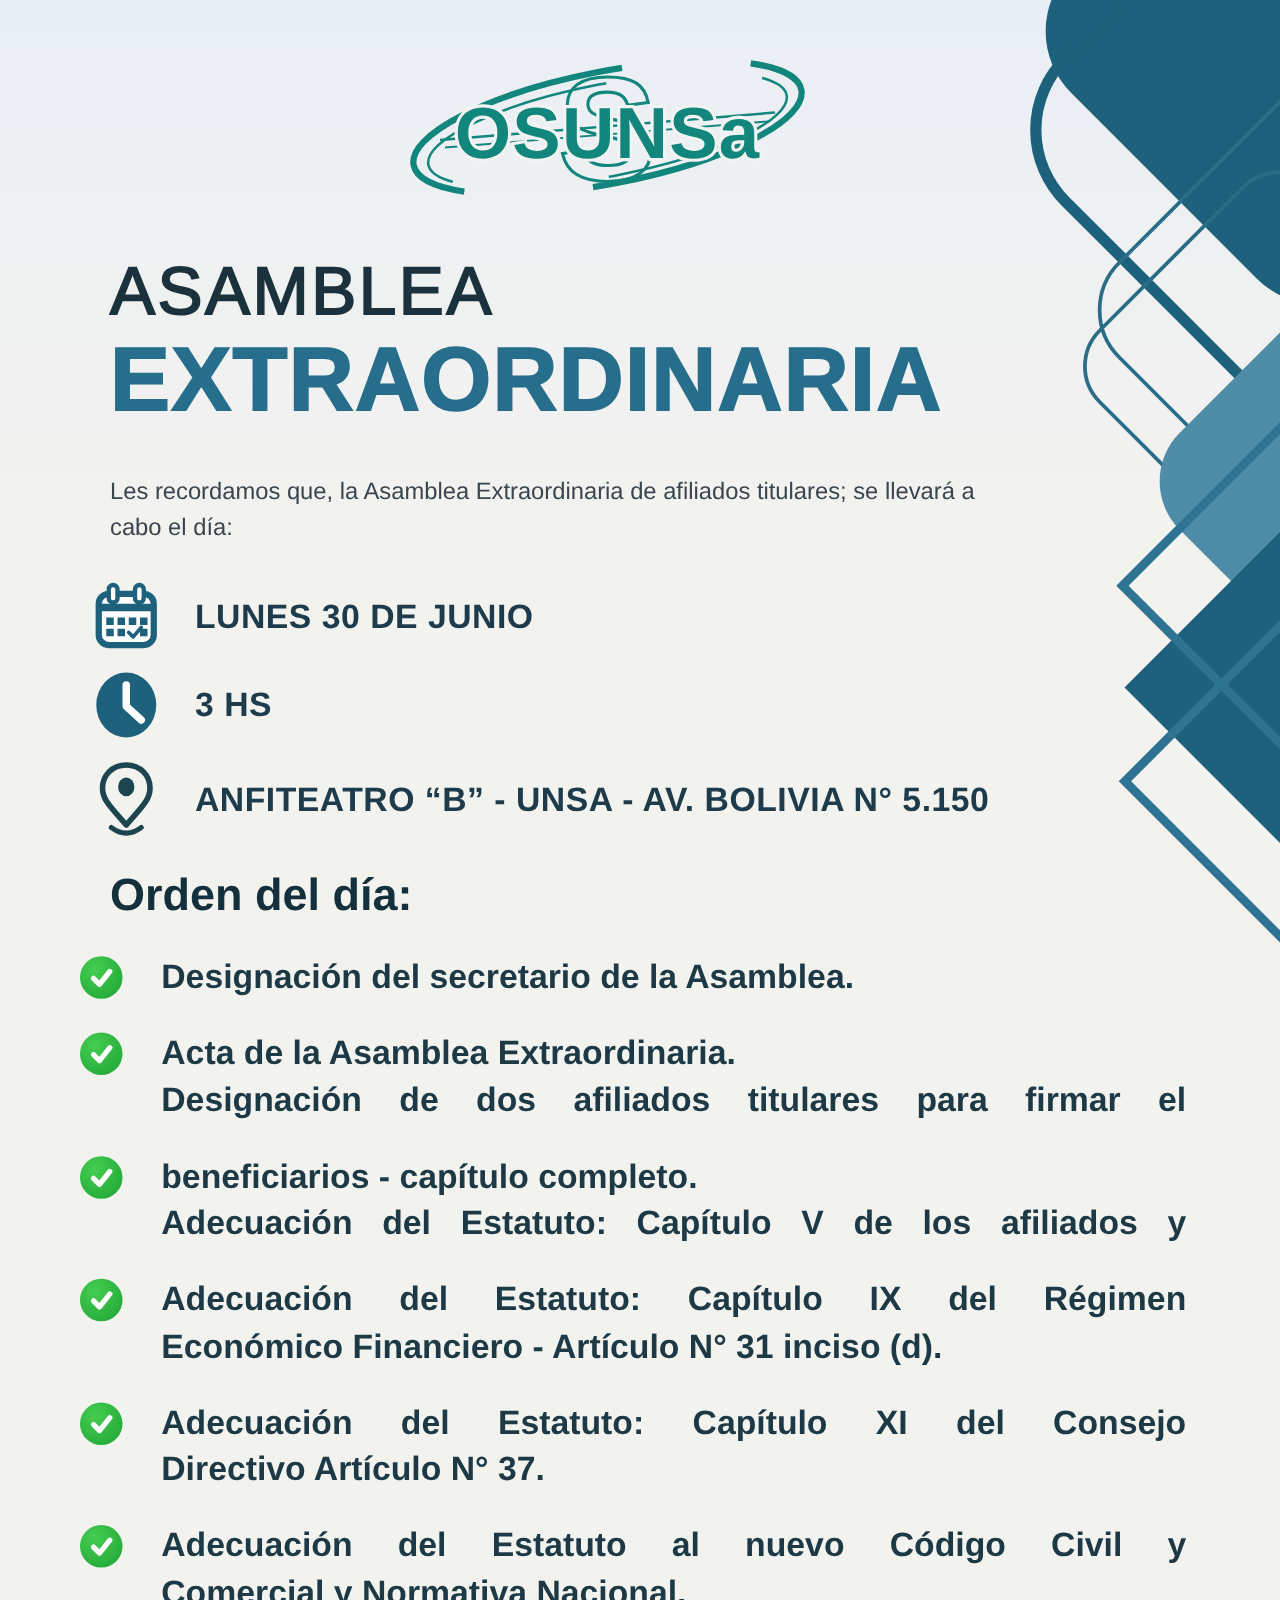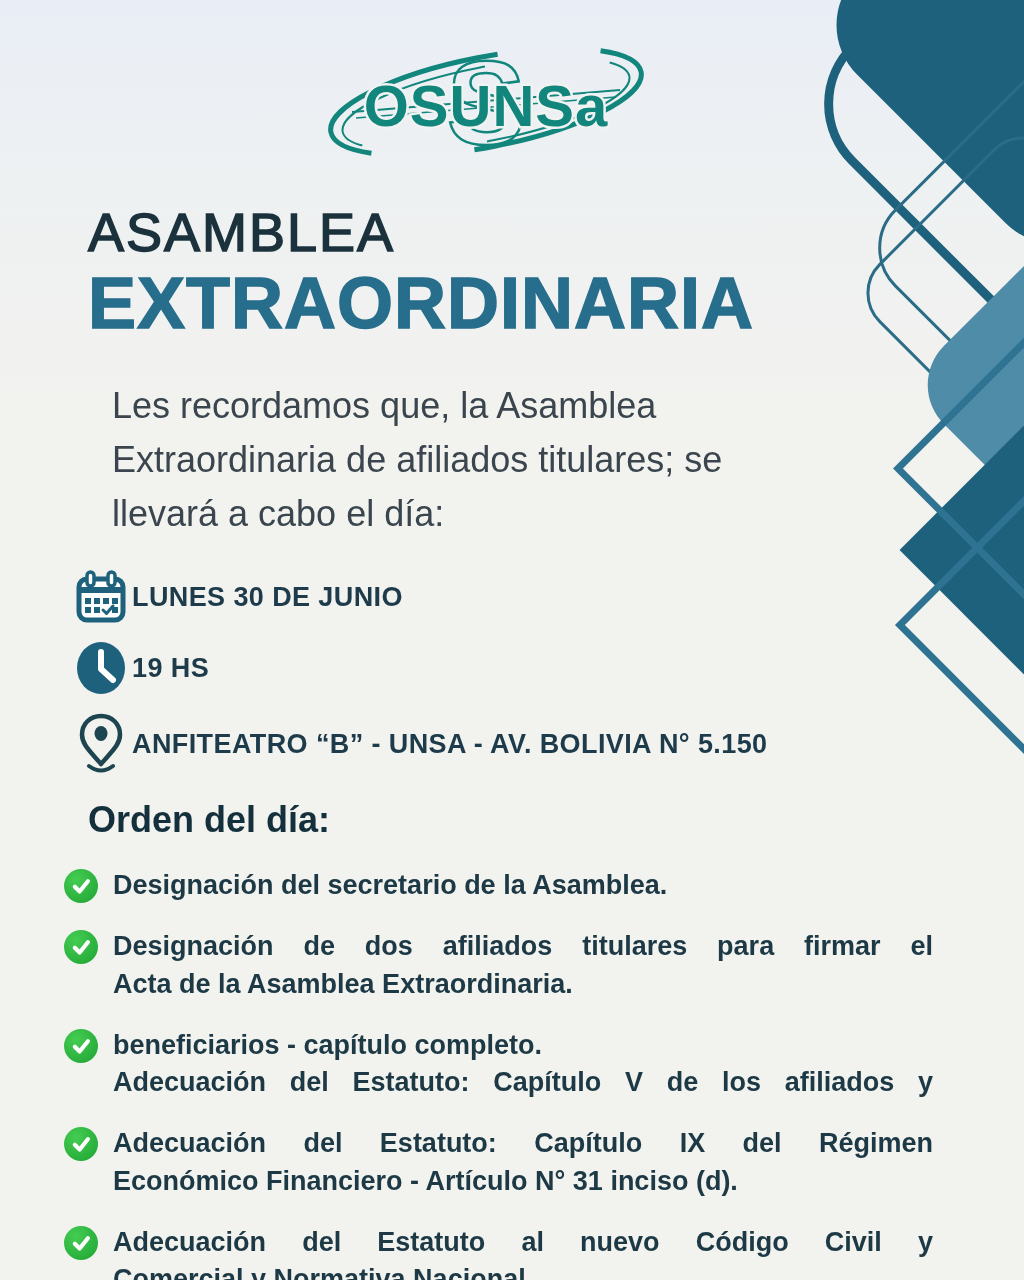--- a/index.html
+++ b/index.html
@@ -21,28 +21,28 @@
   .d-light-round{width:290px;height:290px;left:965px;top:240px;background:#4f8ca8;border-radius:55px;}
   .d-dark-sharp{width:340px;height:340px;left:970px;top:380px;background:#1e617c;}
   .d-outline-sharp-a{width:295px;height:295px;left:957px;top:314px;border:7px solid #2e7492;}
   .d-outline-sharp-b{width:300px;height:300px;left:960px;top:468px;border:7px solid #2e7492;}
   
   .content{position:relative;z-index:1;}
   .logo-wrap{width:340px;margin:44px auto 0;transform:translateX(-26px);}
   .title{margin:34px 0 0 88px;line-height:1.04;}
   .title .t1{font-size:54px;font-weight:400;color:#1b323d;letter-spacing:2px;-webkit-text-stroke:1.5px #1b323d;}
   .title .t2{font-size:72px;font-weight:800;color:#276e8c;letter-spacing:1px;margin-top:6px;-webkit-text-stroke:1.5px #276e8c;}
-  .intro{margin:38px 0 0 112px;width:724px;font-size:36px;line-height:1.5;color:#3a454e;}
+  .intro{margin:38px 0 0 88px;width:724px;font-size:19px;line-height:1.5;color:#3a454e;}
   .info{list-style:none;margin:28px 0 0 70px;padding:0;}
-  .info li{display:flex;align-items:center;margin-bottom:14px;}
+  .info li{display:flex;align-items:center;gap:24px;margin-bottom:14px;}
   .info .icon-cell{width:62px;display:flex;justify-content:center;}
   .info .label{font-size:27px;font-weight:700;color:#1d3b4a;letter-spacing:.4px;}
   .agenda-heading{margin:22px 0 0 88px;font-size:36px;font-weight:800;color:#14303c;}
   .agenda{margin:26px 0 0 64px;}
-  .item{display:flex;align-items:flex-start;gap:15px;margin-bottom:24px;}
+  .item{display:flex;align-items:flex-start;gap:31px;margin-bottom:24px;}
   .check{flex:0 0 34px;width:34px;height:34px;margin-top:2px;border-radius:50%;
     background:radial-gradient(circle at 35% 30%,#45cc52,#27ad3a 75%);
     display:flex;align-items:center;justify-content:center;}
   .item-text{width:820px;font-size:27px;font-weight:700;color:#1c3945;line-height:1.38;}
   .ln{text-align:left;}
   .ln.jl{text-align:justify;text-align-last:justify;}
 </style>
 </head>
 <body>
 
@@ -101,21 +101,21 @@
         </span>
         <span class="label">LUNES 30 DE JUNIO</span>
       </li>
       <li>
         <span class="icon-cell">
           <svg width="54" height="58" viewBox="0 0 54 58">
             <ellipse cx="27" cy="29" rx="24" ry="26" fill="#1e617c"></ellipse>
             <path d="M27 13 L27 30 L39 41" fill="none" stroke="#ffffff" stroke-width="6" stroke-linecap="round" stroke-linejoin="round"></path>
           </svg>
         </span>
-        <span class="label">19 HS</span>
+        <span class="label">3 HS</span>
       </li>
       <li>
         <span class="icon-cell">
           <svg width="48" height="66" viewBox="0 0 48 66">
             <path d="M24 5 C12.5 5 5 13.5 5 23.5 C5 33.5 13 40 24 53 C35 40 43 33.5 43 23.5 C43 13.5 35.5 5 24 5 Z" fill="none" stroke="#1c4550" stroke-width="4.5" stroke-linejoin="round"></path>
             <ellipse cx="24" cy="22.5" rx="6.5" ry="7.5" fill="#1c4550"></ellipse>
             <path d="M12 55 Q24 64 36 55" fill="none" stroke="#1c4550" stroke-width="4" stroke-linecap="round"></path>
           </svg>
         </span>
         <span class="label">ANFITEATRO “B” - UNSA - AV. BOLIVIA N° 5.150</span>
@@ -137,22 +137,22 @@
         </div>
       </div>
 
       <div class="item">
         <span class="check">
           <svg width="22" height="22" viewBox="0 0 32 32">
               <path d="M7 17 l7 7 L26 9" fill="none" stroke="#ffffff" stroke-width="6" stroke-linecap="round" stroke-linejoin="round"></path>
             </svg>
         </span>
         <div class="item-text">
+          <div class="ln">Acta de la Asamblea Extraordinaria.</div>
           <div class="ln jl">Designación de dos afiliados titulares para firmar el</div>
-          <div class="ln">Acta de la Asamblea Extraordinaria.</div>
         </div>
       </div>
 
       <div class="item">
         <span class="check">
           <svg width="22" height="22" viewBox="0 0 32 32">
               <path d="M7 17 l7 7 L26 9" fill="none" stroke="#ffffff" stroke-width="6" stroke-linecap="round" stroke-linejoin="round"></path>
             </svg>
         </span>
         <div class="item-text">
@@ -166,20 +166,31 @@
           <svg width="22" height="22" viewBox="0 0 32 32">
               <path d="M7 17 l7 7 L26 9" fill="none" stroke="#ffffff" stroke-width="6" stroke-linecap="round" stroke-linejoin="round"></path>
             </svg>
         </span>
         <div class="item-text">
           <div class="ln jl">Adecuación del Estatuto: Capítulo IX del Régimen</div>
           <div class="ln">Económico Financiero - Artículo N° 31 inciso (d).</div>
         </div>
       </div>
 
+      <div class="item">
+        <span class="check">
+          <svg width="22" height="22" viewBox="0 0 32 32">
+              <path d="M7 17 l7 7 L26 9" fill="none" stroke="#ffffff" stroke-width="6" stroke-linecap="round" stroke-linejoin="round"></path>
+            </svg>
+        </span>
+        <div class="item-text">
+          <div class="ln jl">Adecuación del Estatuto: Capítulo XI del Consejo</div>
+          <div class="ln">Directivo Artículo N° 37.</div>
+        </div>
+      </div>
 
       <div class="item">
         <span class="check">
           <svg width="22" height="22" viewBox="0 0 32 32">
               <path d="M7 17 l7 7 L26 9" fill="none" stroke="#ffffff" stroke-width="6" stroke-linecap="round" stroke-linejoin="round"></path>
             </svg>
         </span>
         <div class="item-text">
           <div class="ln jl">Adecuación del Estatuto al nuevo Código Civil y</div>
           <div class="ln">Comercial y Normativa Nacional.</div>

